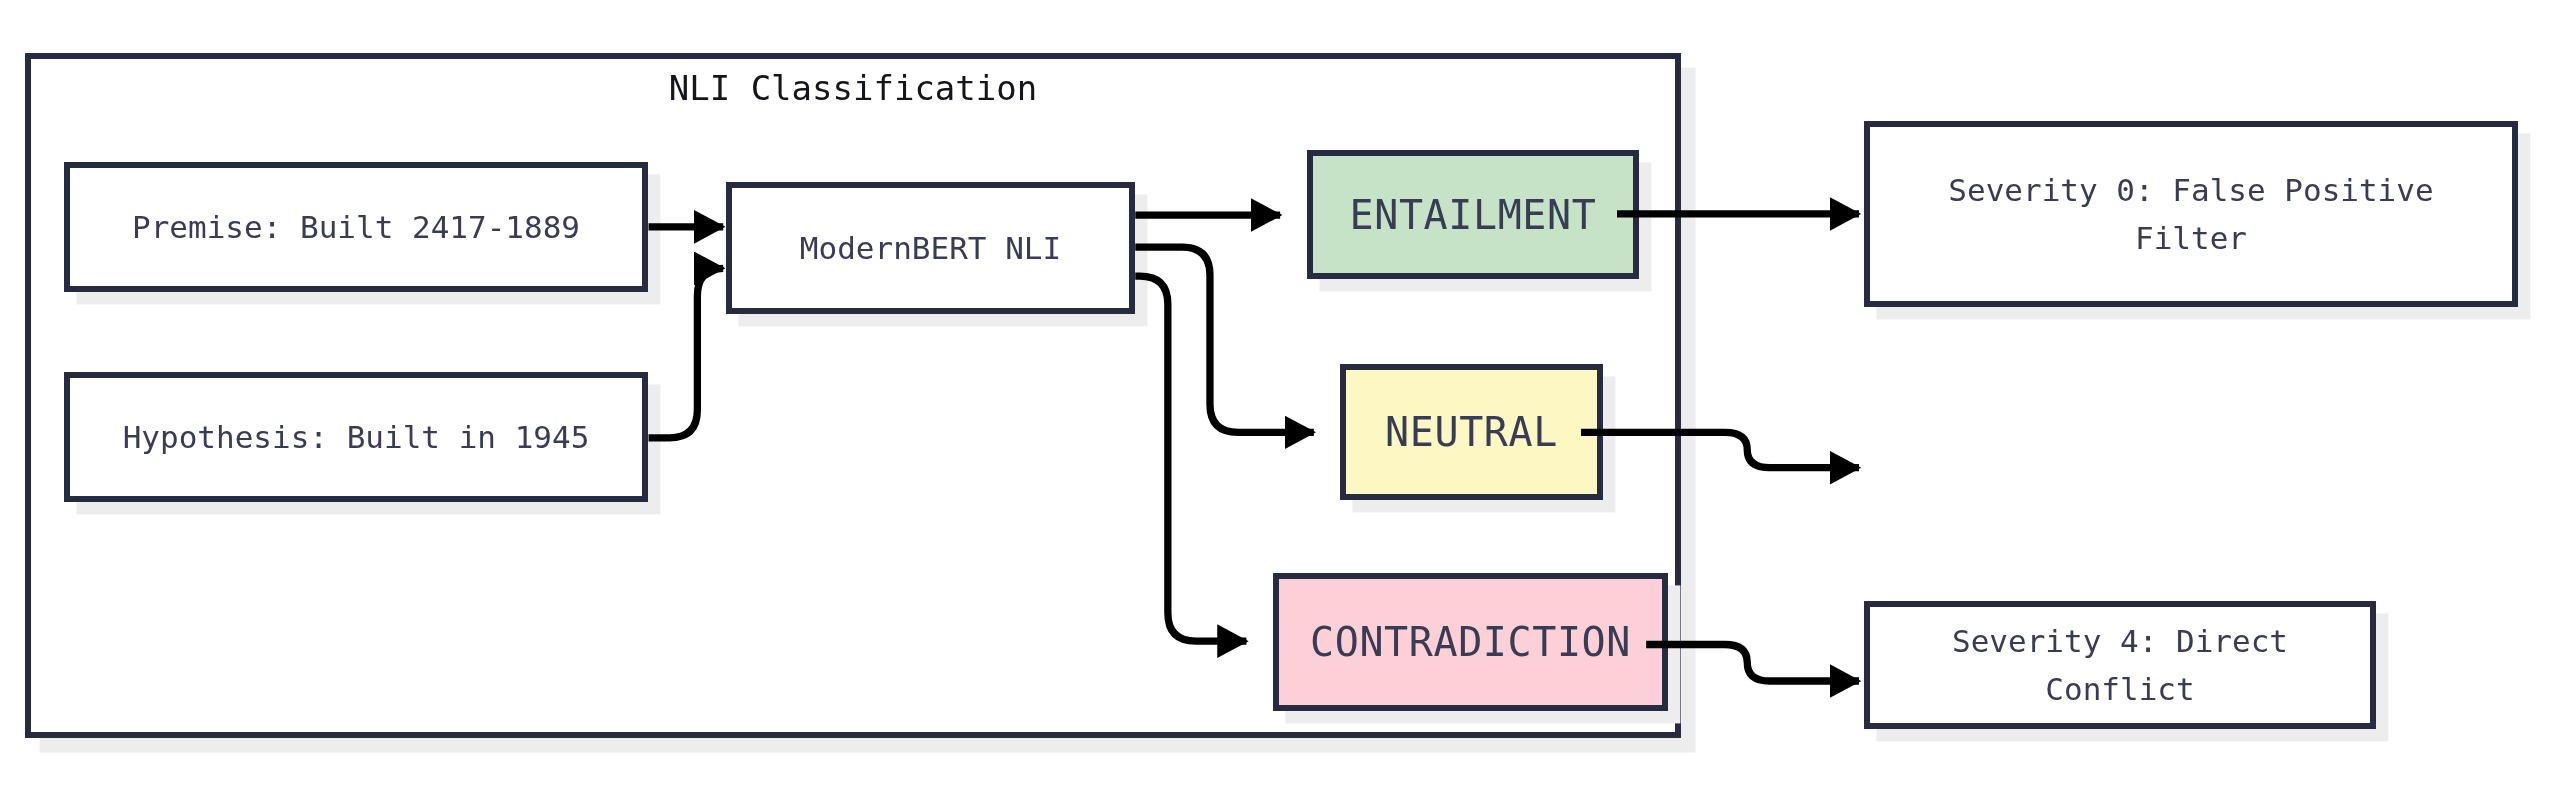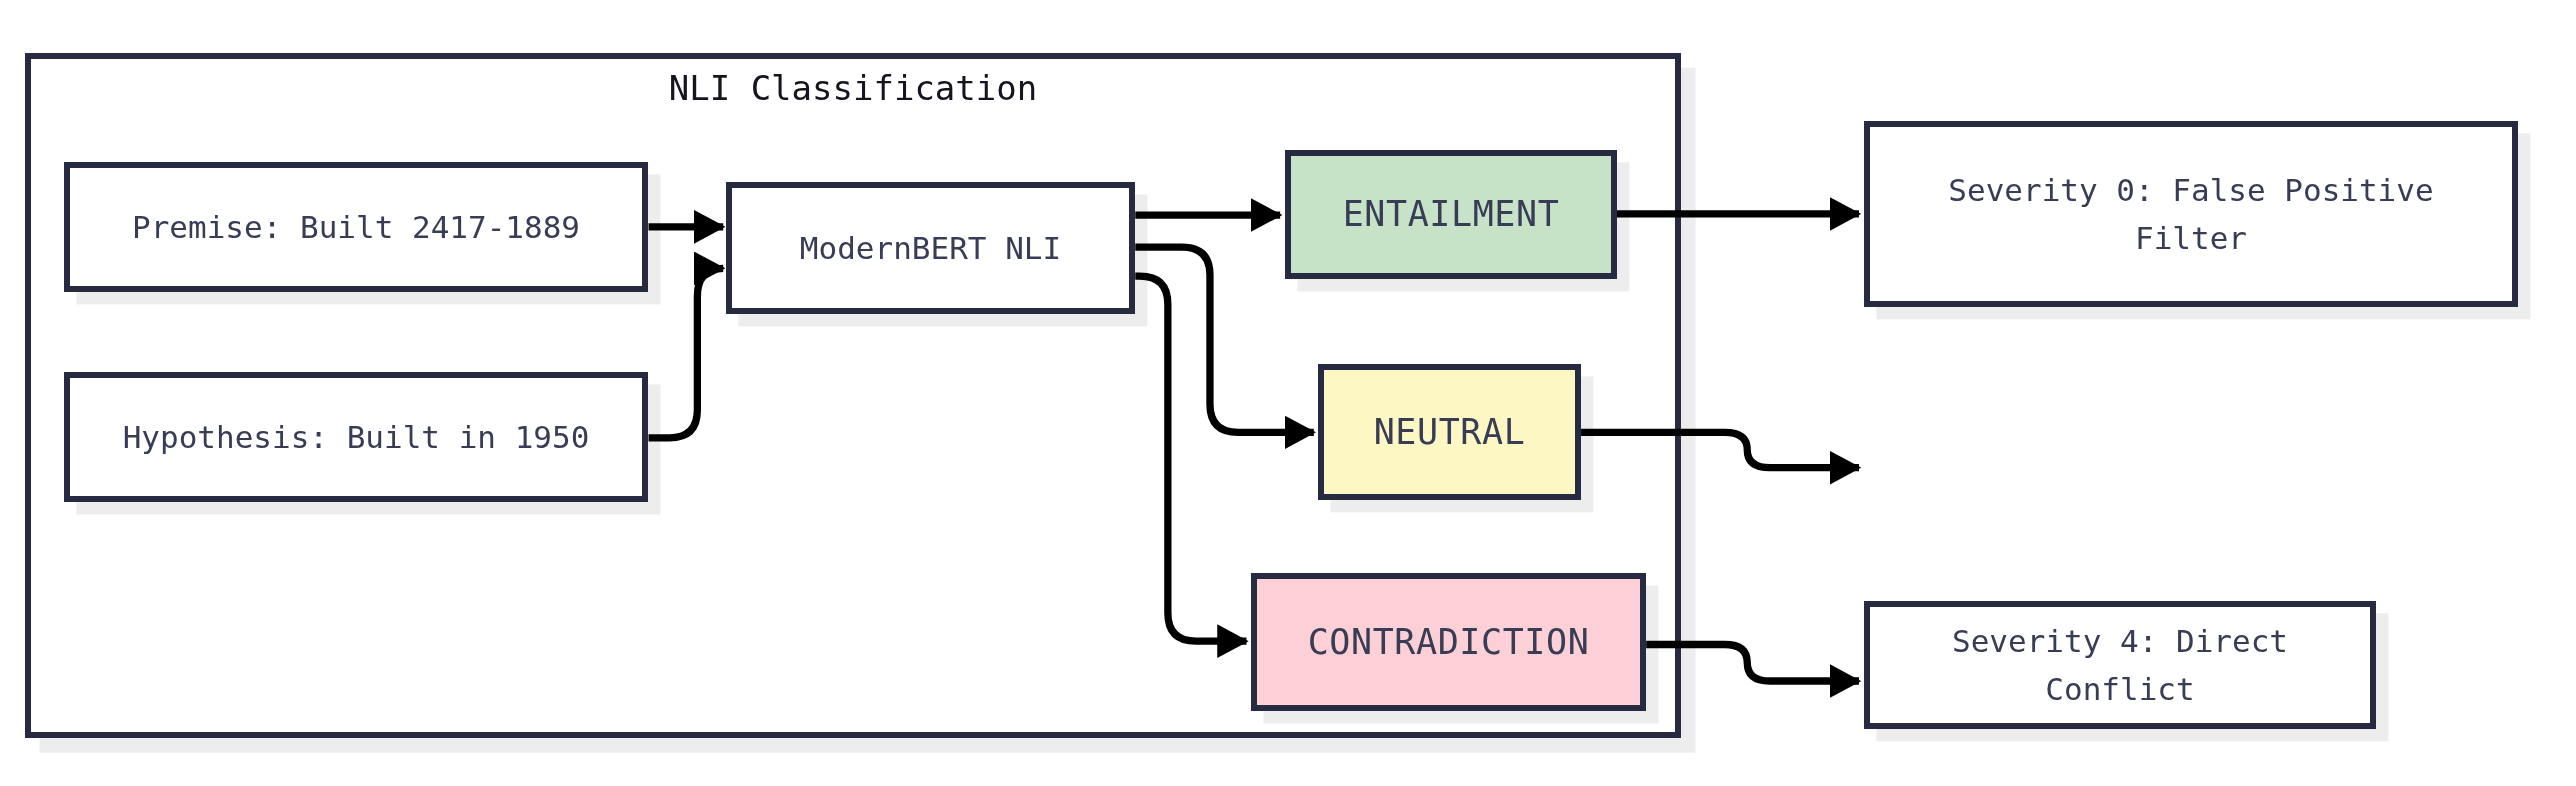--- a/index.html
+++ b/index.html
@@ -35,21 +35,21 @@
     background:#ffffff;
     box-shadow:12.4px 12.4px 0 0 #ededed;
     display:flex;align-items:center;justify-content:center;
     text-align:center;
     color:#383c55;
     font-size:31px;
     line-height:1.55;
     white-space:pre-line;
     box-sizing:border-box;
   }
-  .node.caps{font-size:35px;letter-spacing:0.6px;}
+  .node.caps{font-size:40px;letter-spacing:0.6px;margin-left:22px;}
   #n-premise{left:64px;top:162px;width:584px;height:130px;}
   #n-hypothesis{left:64px;top:372px;width:584px;height:130px;}
   #n-model{left:726px;top:182px;width:409px;height:132px;}
   #n-entailment{left:1285px;top:150px;width:332px;height:129px;}
   #n-neutral{left:1318px;top:364px;width:263px;height:136px;}
   #n-contradiction{left:1251px;top:573px;width:395px;height:138px;}
   #n-sev0{left:1864px;top:121px;width:654px;height:186px;}
   #n-sev2{left:1864px;top:391px;width:562px;height:131px;}
   #n-sev4{left:1864px;top:601px;width:512px;height:128px;}
   
@@ -61,21 +61,21 @@
 <div id="canvas">
 
   <div class="container" id="c-nli">
     <div class="container-title">NLI Classification</div>
   </div>
 
   <div class="node" id="n-premise" style="background: rgb(255, 255, 255);">
     <span>Premise: Built 2417-1889</span>
   </div>
   <div class="node" id="n-hypothesis" style="background: rgb(255, 255, 255);">
-    <span>Hypothesis: Built in 1950</span>
+    <span>Hypothesis: Built in 1945</span>
   </div>
   <div class="node" id="n-model" style="background: rgb(255, 255, 255);">
     <span>ModernBERT NLI</span>
   </div>
   <div class="node caps" id="n-entailment" style="background: rgb(198, 227, 200);">
     <span>ENTAILMENT</span>
   </div>
   <div class="node caps" id="n-contradiction" style="background: rgb(252, 208, 214);">
     <span>CONTRADICTION</span>
   </div>

